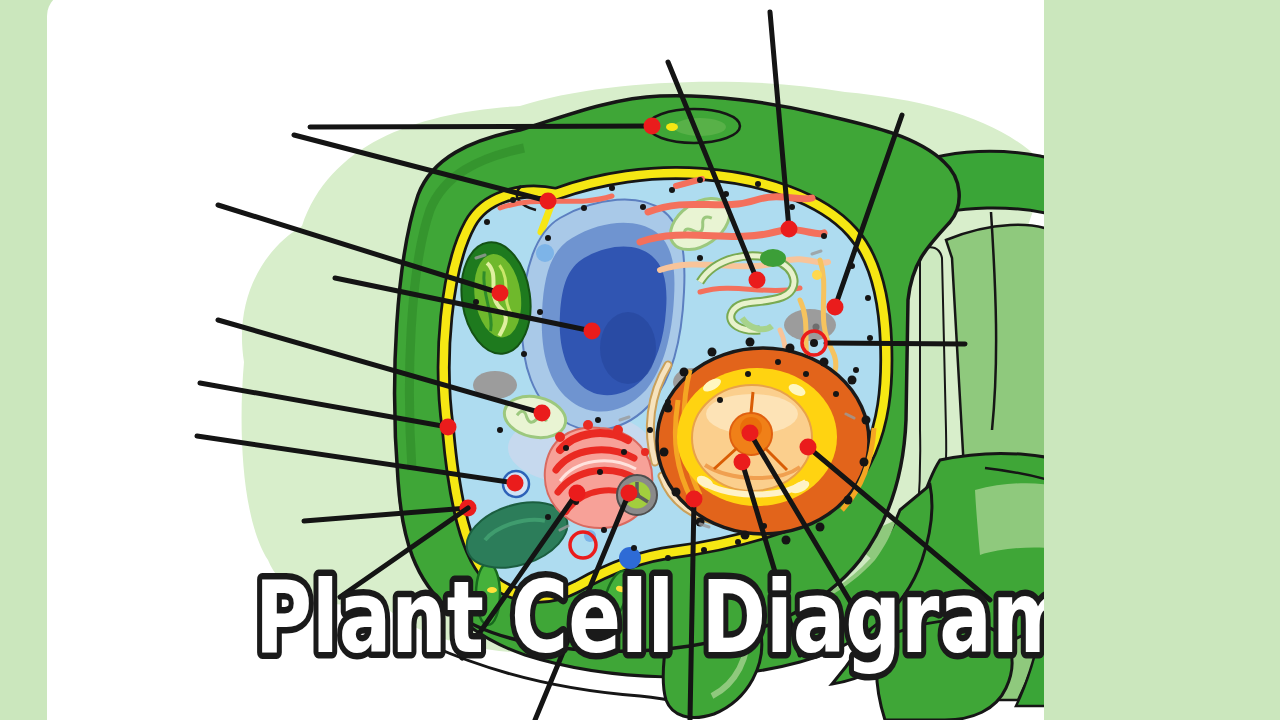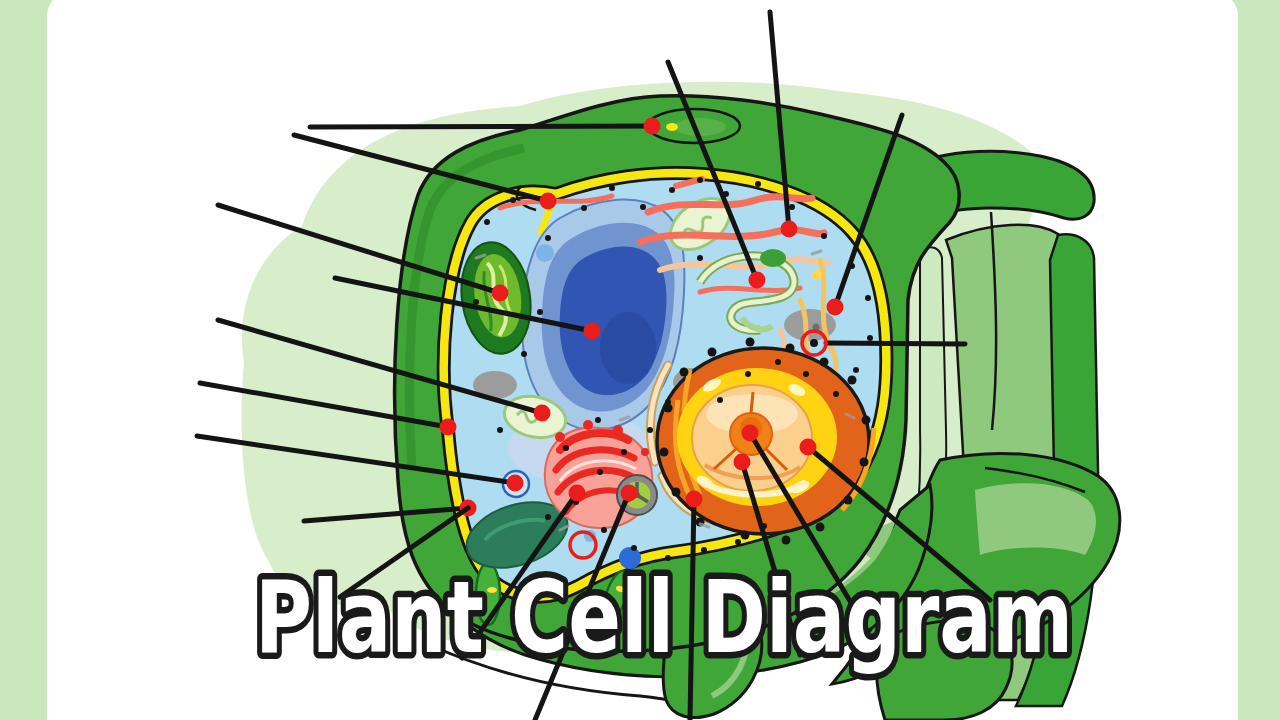--- a/index.html
+++ b/index.html
@@ -1,16 +1,16 @@
 <!DOCTYPE html>
 <html><head>
 <meta charset="utf-8">
 <style>
   html,body{margin:0;padding:0;background:#cbe7bd;}
-  .stage{position:relative;width:1280px;height:720px;overflow:hidden;}
+  .stage{position:relative;width:1044px;height:720px;overflow:hidden;}
   svg{display:block;}
   text.title{
     font-family:"DejaVu Sans","Liberation Sans",sans-serif;
     font-weight:bold;
     paint-order:stroke;
     stroke-linejoin:round;
     stroke-linecap:round;
   }
 </style>
 </head>

